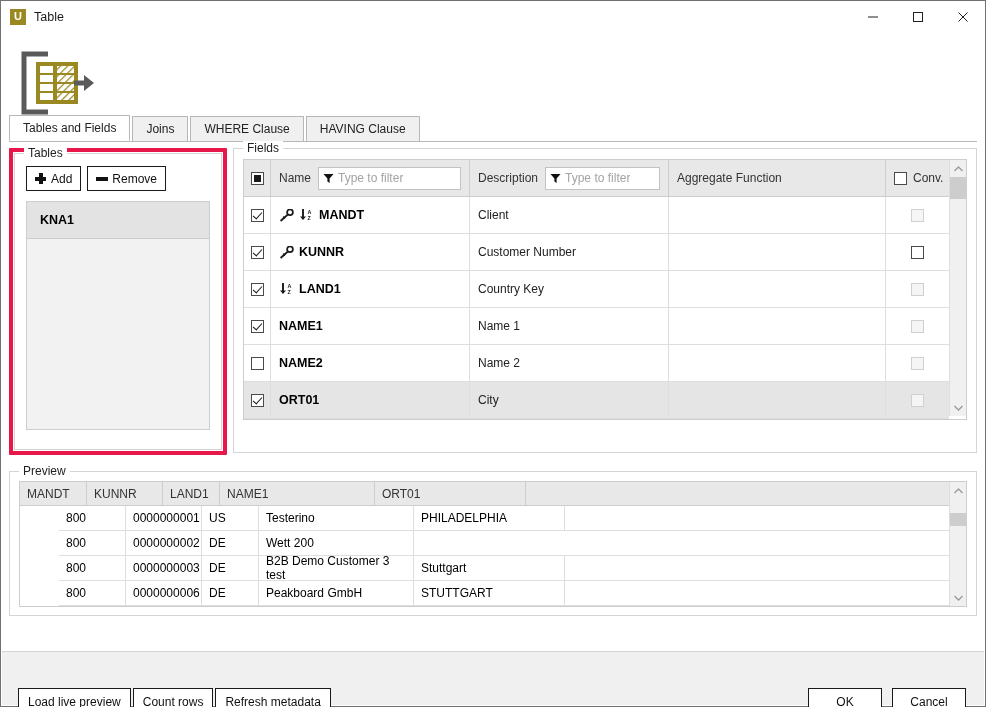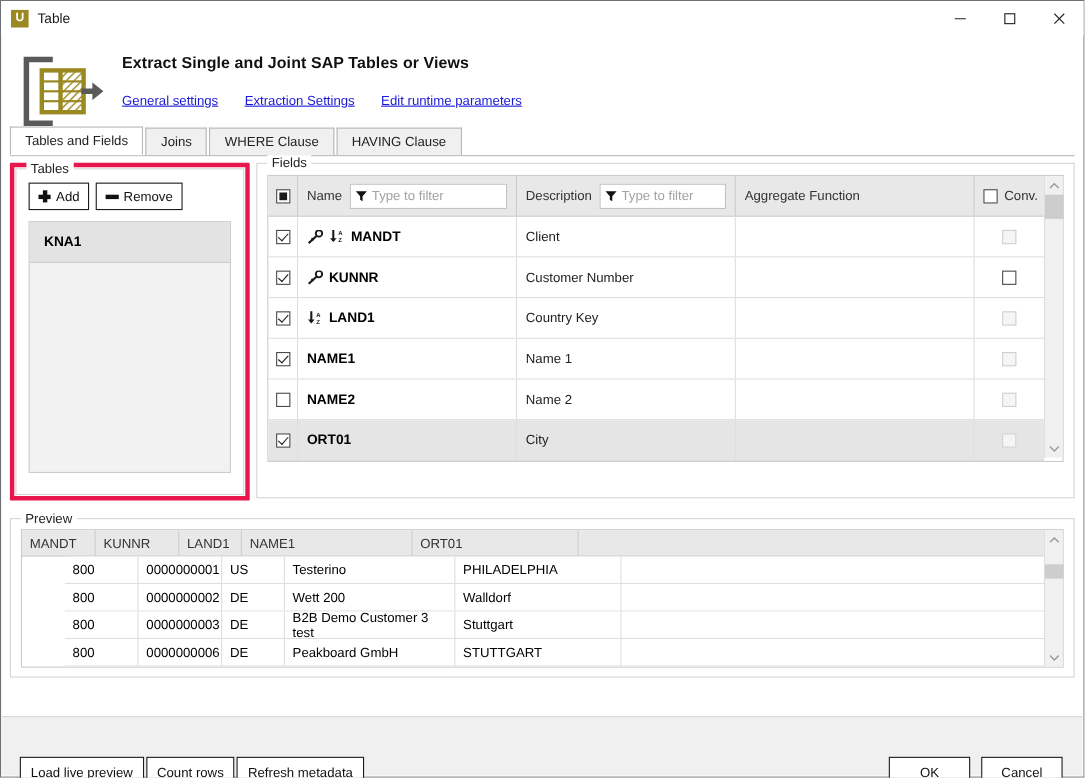--- a/index.html
+++ b/index.html
@@ -235,28 +235,20 @@
         <rect x="43" y="18" width="17" height="7" fill="url(#hatch)"></rect>
         <rect x="26" y="27" width="13" height="7" fill="#ffffff"></rect>
         <rect x="43" y="27" width="17" height="7" fill="url(#hatch)"></rect>
         <rect x="26" y="36" width="13" height="7" fill="#ffffff"></rect>
         <rect x="43" y="36" width="17" height="7" fill="url(#hatch)"></rect>
         <rect x="26" y="45" width="13" height="7" fill="#ffffff"></rect>
         <rect x="43" y="45" width="17" height="7" fill="url(#hatch)"></rect>
         <line x1="60" y1="35" x2="76" y2="35" stroke="#5a5a5a" stroke-width="5"></line>
         <path d="M70 27 L80 35 L70 43 Z" fill="#5a5a5a"></path>
       </svg>
-    </div>
-    <div class="banner-text">
-      <div class="banner-title">Extract Single and Joint SAP Tables or Views</div>
-      <div class="banner-links">
-        <a>General settings</a>
-        <a>Extraction Settings</a>
-        <a>Edit runtime parameters</a>
-      </div>
     </div>
   </div>
 
   <div class="tabstrip">
     <div class="tab active">Tables and Fields</div>
     <div class="tab">Joins</div>
     <div class="tab">WHERE Clause</div>
     <div class="tab">HAVING Clause</div>
   </div>
 
@@ -463,21 +455,20 @@
                 <div class="pv-td pv-c2">US</div>
                 <div class="pv-td pv-c3">Testerino</div>
                 <div class="pv-td pv-c4">PHILADELPHIA</div>
                 <div class="pv-td pv-c5"></div>
               </div>
               <div class="pv-row">
                 <div class="pv-td pv-c0">800</div>
                 <div class="pv-td pv-c1">0000000002</div>
                 <div class="pv-td pv-c2">DE</div>
                 <div class="pv-td pv-c3">Wett 200</div>
-                <div class="pv-td pv-c4">Walldorf</div>
                 <div class="pv-td pv-c5"></div>
               </div>
               <div class="pv-row">
                 <div class="pv-td pv-c0">800</div>
                 <div class="pv-td pv-c1">0000000003</div>
                 <div class="pv-td pv-c2">DE</div>
                 <div class="pv-td pv-c3">B2B Demo Customer 3 test</div>
                 <div class="pv-td pv-c4">Stuttgart</div>
                 <div class="pv-td pv-c5"></div>
               </div>

